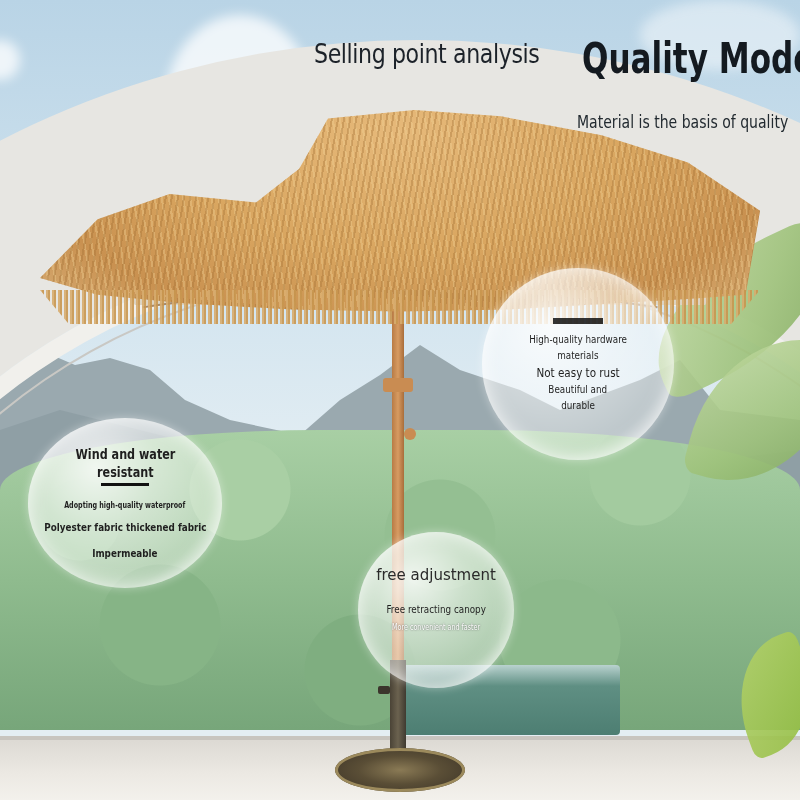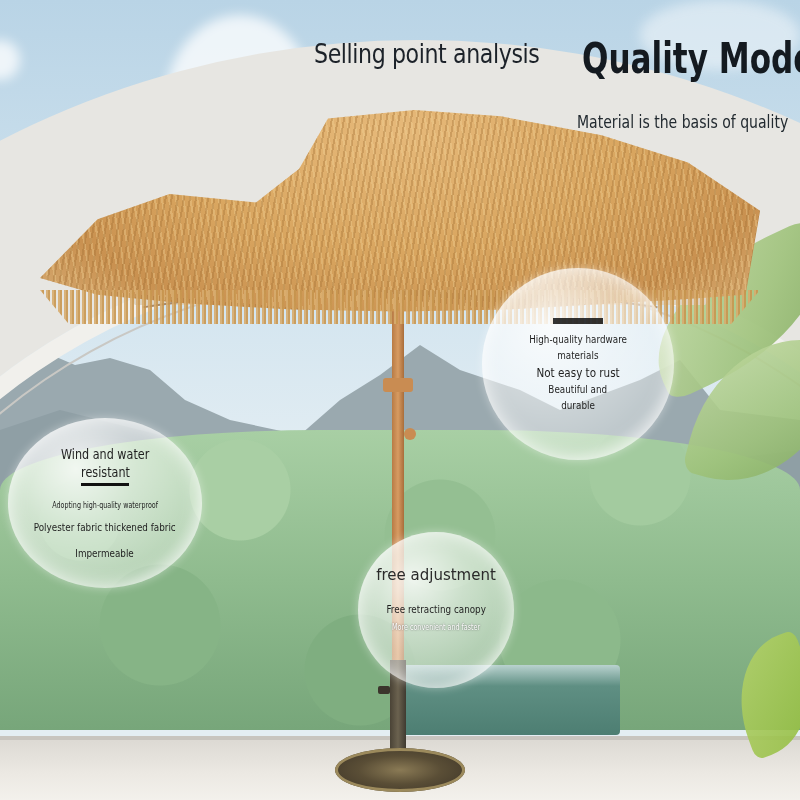--- a/index.html
+++ b/index.html
@@ -105,21 +105,21 @@
 
 <div class="bubble" style="left:482px;top:268px;width:192px;height:192px;">
   <div style="width:50px;height:6px;background:#111;margin:4px 0 8px;opacity:0.85;"></div>
   <span class="narrow" style="font-size:11px;line-height:16px;">High-quality hardware</span>
   <span class="narrow" style="font-size:11px;line-height:16px;">materials</span>
   <span class="narrow" style="font-size:13px;line-height:18px;">Not easy to rust</span>
   <span class="narrow" style="font-size:11px;line-height:16px;">Beautiful and</span>
   <span class="narrow" style="font-size:11px;line-height:16px;">durable</span>
 </div>
 
-<div class="bubble" style="left:8px;top:418px;width:194px;height:170px;">
+<div class="bubble" style="left:28px;top:418px;width:194px;height:170px;font-weight:bold;">
   <span class="narrow" style="font-size:14px;line-height:18px;">Wind and water</span>
   <span class="narrow" style="font-size:14px;line-height:18px;">resistant</span>
   <div class="underline-bar"></div>
   <span class="narrow" style="font-size:8px;line-height:12px;margin-top:14px;">Adopting high-quality waterproof</span>
   <span class="narrow" style="font-size:11px;line-height:16px;margin-top:8px;">Polyester fabric thickened fabric</span>
   <span class="narrow" style="font-size:11px;line-height:16px;margin-top:10px;">Impermeable</span>
 </div>
 
 <div class="bubble" style="left:358px;top:532px;width:156px;height:156px;">
   <span style="font-size:15px;color:#2a2a2a;margin-top:-20px;">free adjustment</span>

